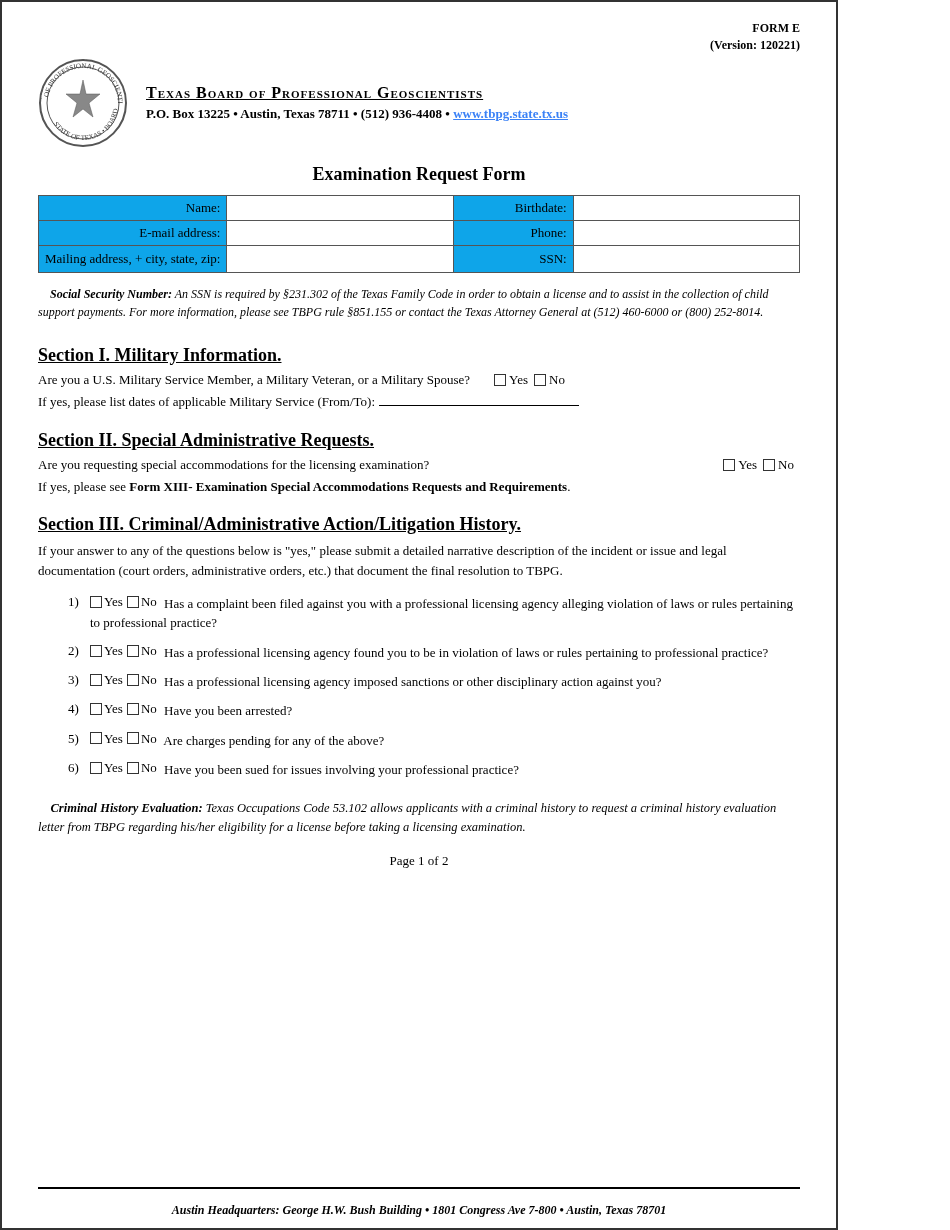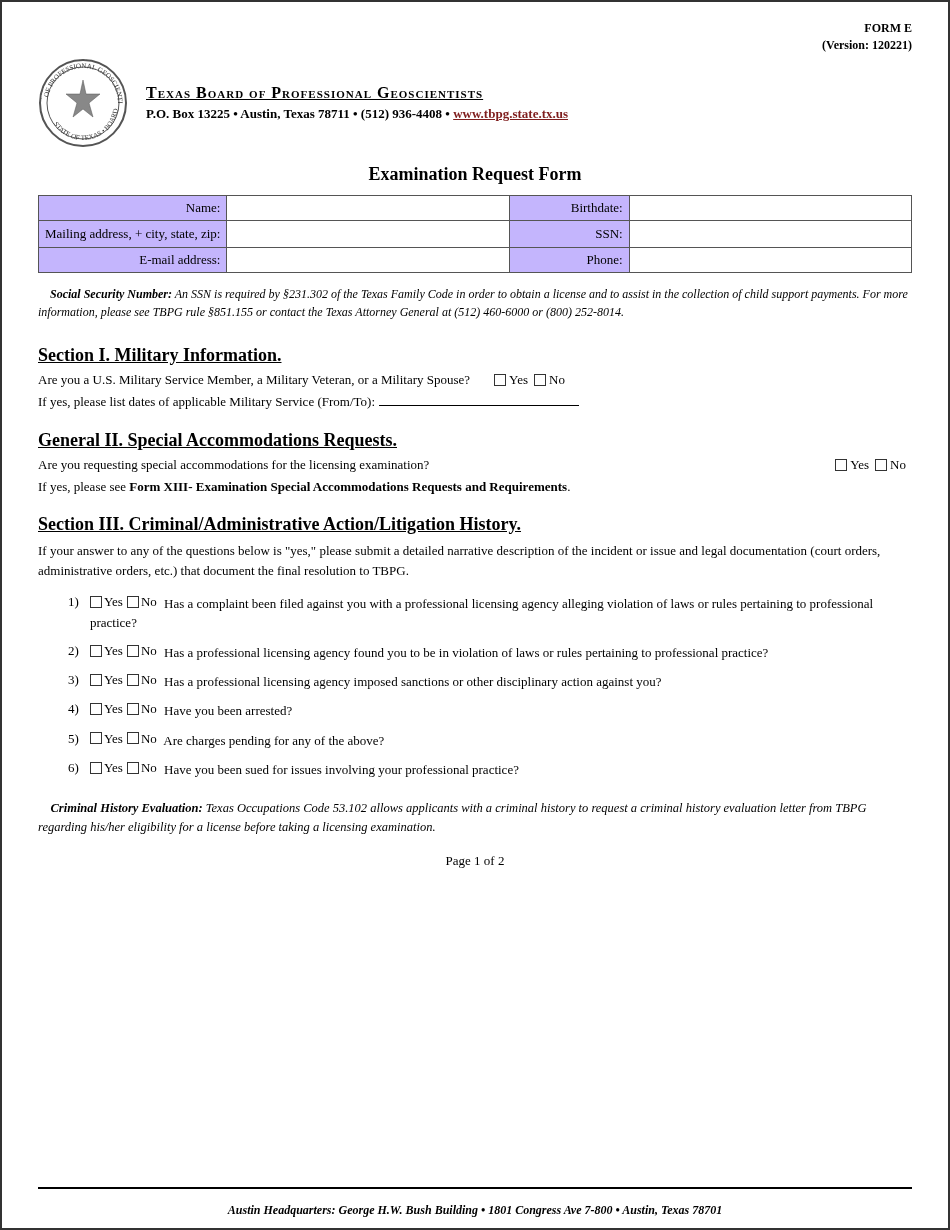--- a/index.html
+++ b/index.html
@@ -5,21 +5,21 @@
     * { box-sizing: border-box; margin: 0; padding: 0; }
     body {
       font-family: Times New Roman, serif;
       font-size: 13px;
       background: #fff;
       color: #000;
       width: 950px;
       min-height: 1230px;
     }
     .page {
-      width: 950px;
+      width: 838px;
       min-height: 1230px;
       border: 2px solid #333;
       padding: 18px 36px 10px 36px;
       position: relative;
       display: flex;
       flex-direction: column;
     }
     .form-id-block {
       text-align: right;
       font-size: 12px;
@@ -67,21 +67,21 @@
       width: 100%;
       border-collapse: collapse;
       margin-bottom: 12px;
       font-size: 13px;
     }
     .info-table td {
       border: 1px solid #555;
       padding: 4px 6px;
     }
     .info-table .label-cell {
-      background: #c4b5fd;
+      background: #0ea5e9;
       font-weight: normal;
       text-align: right;
       width: 120px;
       white-space: nowrap;
     }
     .info-table .value-cell {
       min-width: 180px;
     }
     
     .ssn-notice {
@@ -220,45 +220,45 @@
         <path id="topRing" d="M 5,44 A 40,40 0 0,1 85,44" fill="none"></path>
         <text font-size="6" font-family="serif" fill="#444">
           <textPath href="#topRing" startOffset="2%">· · · · · · · · · · · · · · · · · · · · · · · ·</textPath>
         </text>
       </svg>
     </div>
     <div class="header-text">
       <div class="org-title">Texas Board of Professional Geoscientists</div>
       <div class="org-address">
         <span>P.O. Box 13225  •  Austin, Texas 78711  •  (512) 936-4408  •</span>
-        <a href="#" style="color:#7f1d1d; text-decoration:underline;">www.tbpg.state.tx.us</a>
+        <a href="#" style="color:#3b82f6; text-decoration:underline;">www.tbpg.state.tx.us</a>
       </div>
     </div>
   </div>
 
   <div class="form-title">Examination Request Form</div>
 
   <table class="info-table">
     <tbody>
         <tr>
       <td class="label-cell">Name:</td>
       <td class="value-cell"></td>
       <td class="label-cell" style="width:90px;">Birthdate:</td>
       <td class="value-cell"></td>
     </tr>
     <tr>
-      <td class="label-cell" style="line-height:1.4;">Mailing address, + city, state, zip:</td>
-      <td class="value-cell"></td>
-      <td class="label-cell">SSN:</td>
+      <td class="label-cell">E-mail address:</td>
+      <td class="value-cell"></td>
+      <td class="label-cell">Phone:</td>
       <td class="value-cell"></td>
     </tr>
     <tr>
-      <td class="label-cell">E-mail address:</td>
-      <td class="value-cell"></td>
-      <td class="label-cell">Phone:</td>
+      <td class="label-cell" style="line-height:1.4;">Mailing address, + city, state, zip:</td>
+      <td class="value-cell"></td>
+      <td class="label-cell">SSN:</td>
       <td class="value-cell"></td>
     </tr>
   </tbody>
     </table>
 
   <div class="ssn-notice">
     &nbsp;&nbsp;&nbsp;&nbsp;<em><strong>Social Security Number:</strong><span> An SSN is required by §231.302 of the Texas Family Code in order to obtain a license and to assist in the collection of child support payments. For more information, please see TBPG rule §851.155 or contact the Texas Attorney General at (512) 460-6000 or (800) 252-8014.</span></em>
   </div>
 
   <div class="section-heading">Section I. Military Information.</div>
@@ -267,21 +267,21 @@
     <span class="chk-box"></span>
     <span class="chk-label">Yes</span>
     <span class="chk-box"></span>
     <span class="chk-label">No</span>
   </div>
   <div class="military-dates-line">
     <span>If yes, please list dates of applicable Military Service (From/To):</span>
     <span class="underline-field"></span>
   </div>
 
-  <div class="section-heading">General II. Special Accommodations Requests.</div>
+  <div class="section-heading">Section II. Special Administrative Requests.</div>
   <div class="checkbox-line">
     <span style="margin-right:8px; flex:1;">Are you requesting special accommodations for the licensing examination?</span>
     <span class="chk-box"></span>
     <span class="chk-label">Yes</span>
     <span class="chk-box"></span>
     <span class="chk-label">No</span>
   </div>
   <div class="section-body">
     <span>If yes, please see </span><strong>Form XIII- Examination Special Accommodations Requests and Requirements</strong><span>.</span>
   </div>

